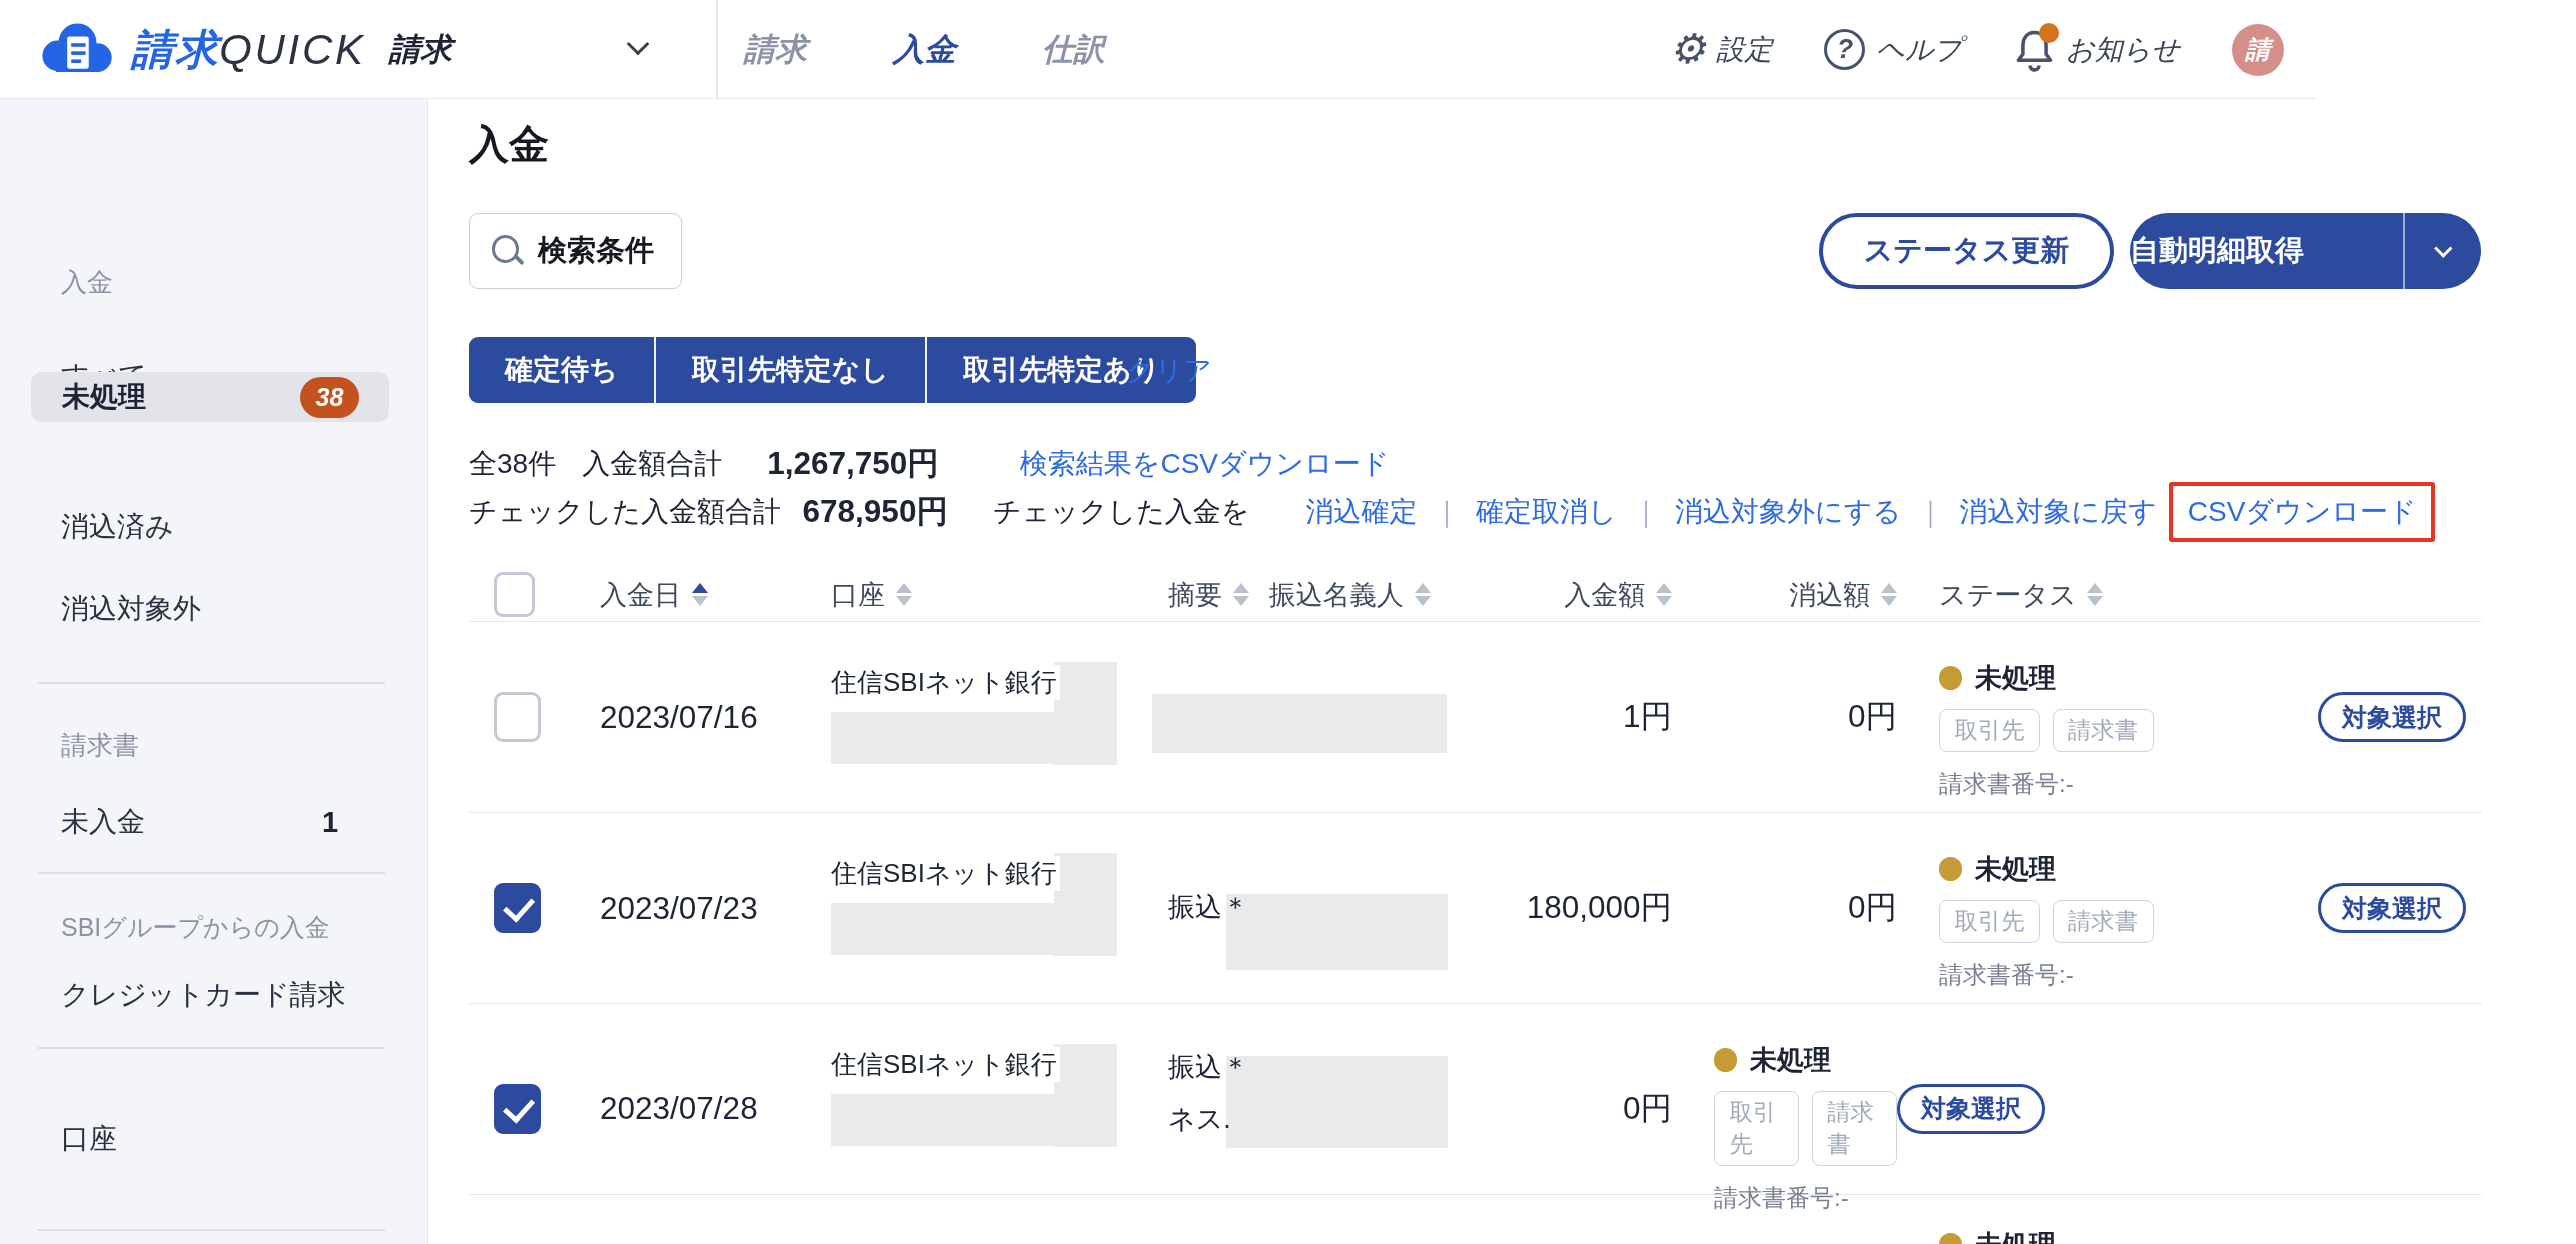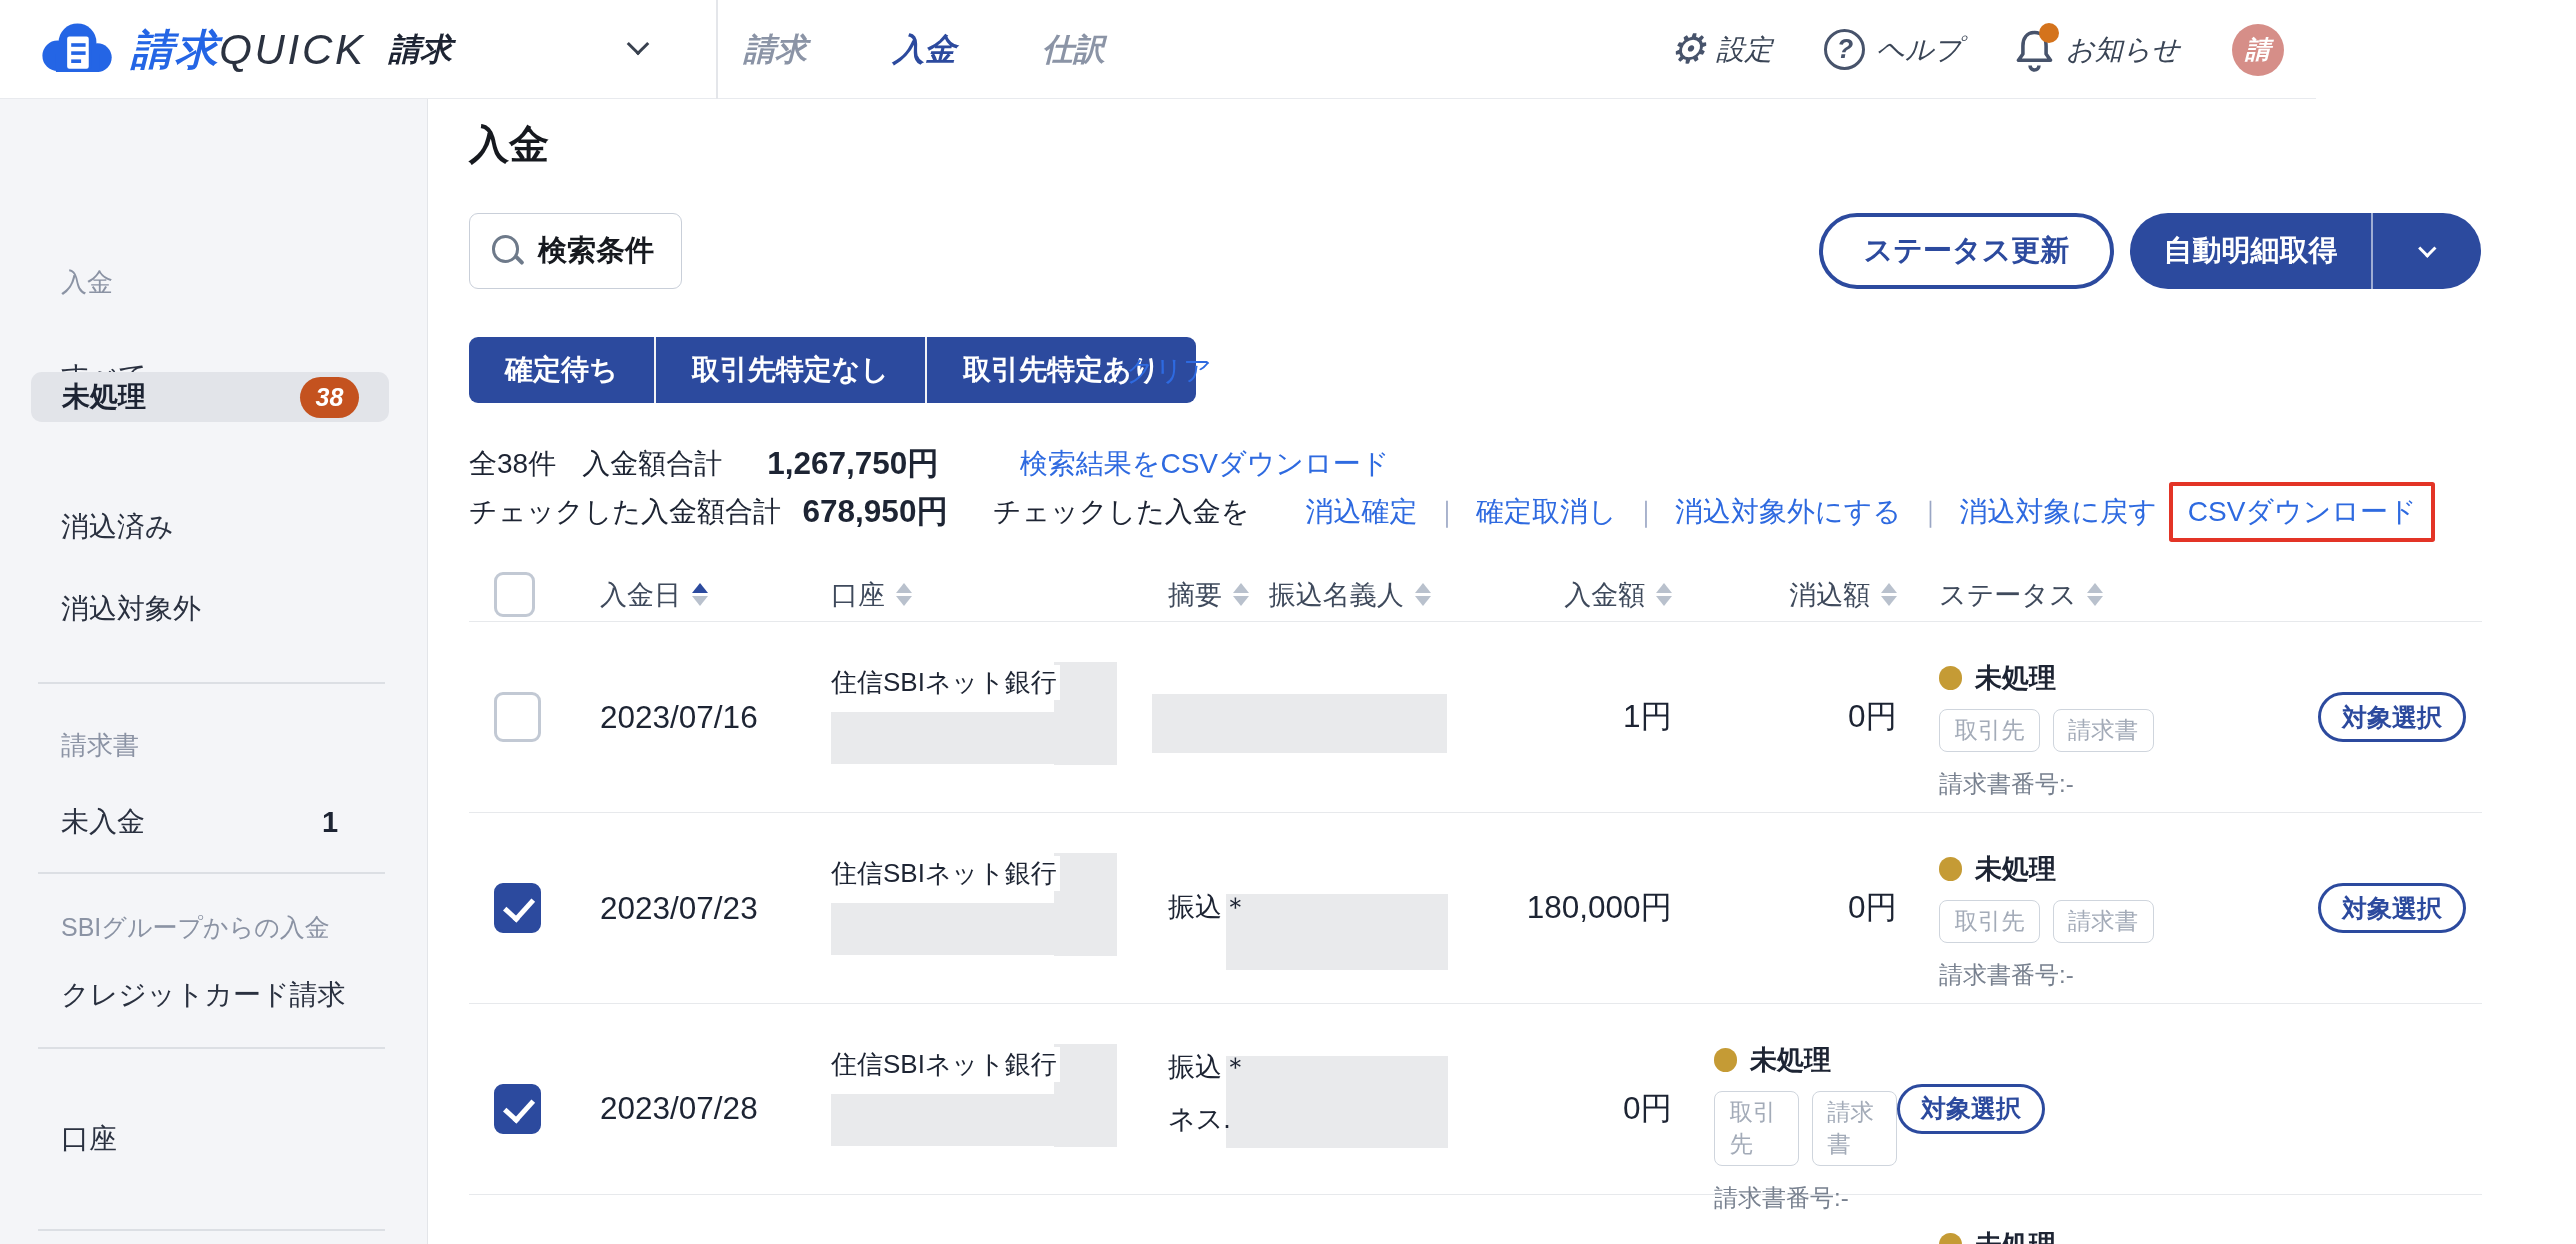--- a/index.html
+++ b/index.html
@@ -58,21 +58,21 @@
                 transform:rotate(45deg); border-radius:1.8px; }
   .search-label { font-size:29px; font-weight:bold; color:#16191f; }
 
   .pill-outline { position:absolute; top:114px; height:76px; border-radius:38px; background:#fff;
                   border:4.5px solid #2c4a9e; color:#2c4a9e; font-size:29px; font-weight:bold;
                   display:flex; align-items:center; justify-content:center; cursor:pointer; }
   .status-update { left:1391px; width:295px; }
   .pill-solid { position:absolute; left:1702px; top:114px; width:351px; height:76px; border-radius:38px;
                 background:#2c4a9e; color:#fff; font-size:29px; font-weight:bold; display:flex; align-items:center;
                 cursor:pointer; }
-  .pill-solid .lbl { width:241px; text-align:center; }
+  .pill-solid .lbl { width:273px; }
   .pill-sep { width:1.8px; height:76px; background:rgba(255,255,255,.55); }
   .pill-chev { flex:1; display:flex; justify-content:center; }
   .pill-chev .chev { width:12.6px; height:12.6px; border-color:#fff; margin-top:-5.4px; }
 
   .chips { position:absolute; left:41px; top:238px; height:66px; display:flex; border-radius:9px; overflow:hidden; }
   .chip { background:#2c4a9e; color:#fff; font-size:28px; font-weight:bold; display:flex; align-items:center;
           justify-content:center; padding:0 36px; cursor:pointer; }
   .chip + .chip { border-left:2.7px solid #f2f3f6; }
   .clear-link { position:absolute; left:698px; top:253px; font-size:28px; color:#2e6ae0; cursor:pointer; }
 

